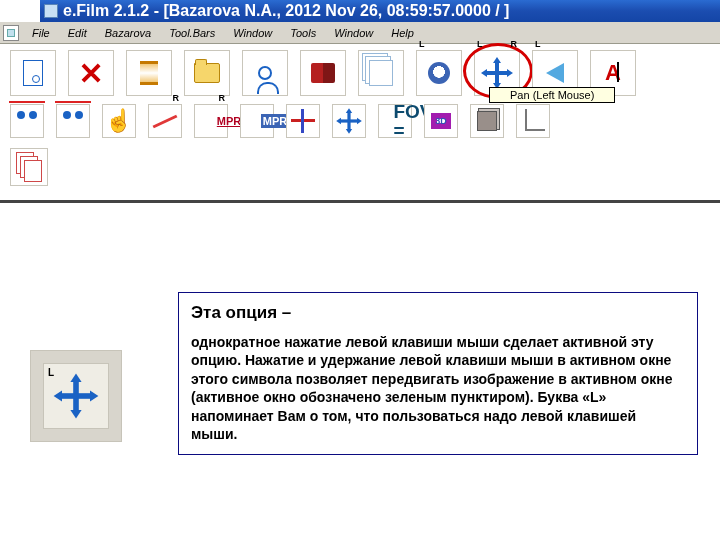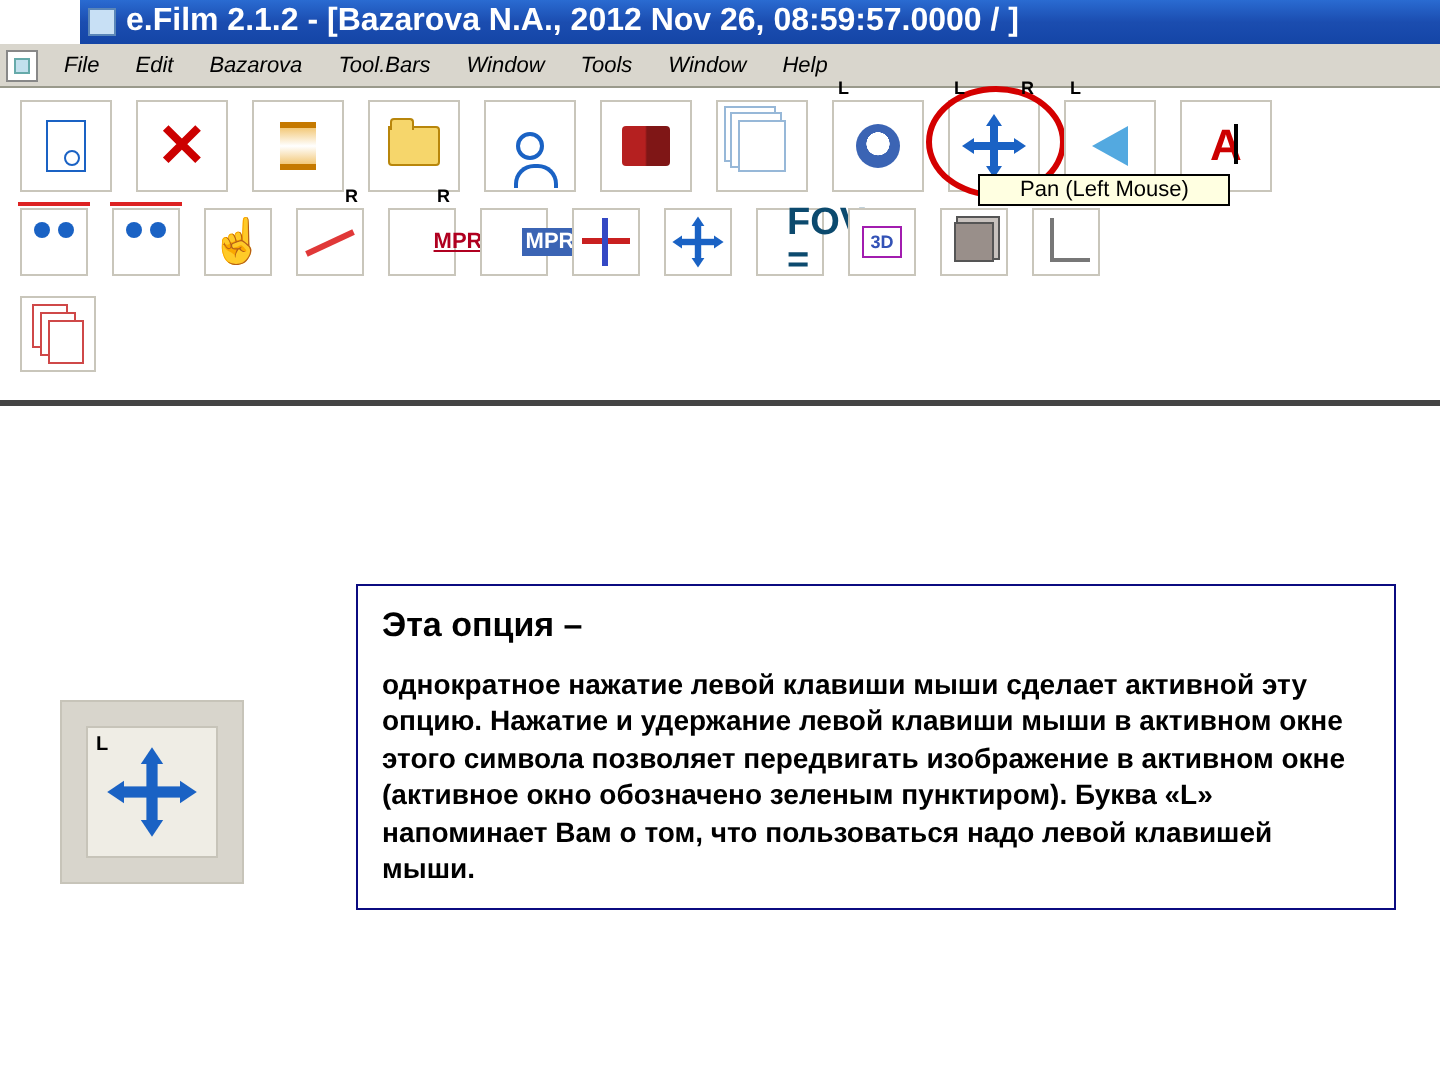--- a/index.html
+++ b/index.html
@@ -172,21 +172,21 @@
   .glyph-people::before{left:3px}.glyph-people::after{right:3px}
   .glyph-hand{font-size:22px;color:#e2a65a}
   .glyph-slash{width:26px;height:3px;background:#e03838;transform:rotate(-25deg)}
   .glyph-cross{width:24px;height:24px;position:relative}
   .glyph-cross::before{content:"";position:absolute;left:0;right:0;top:10px;height:3px;background:#c92020}
   .glyph-cross::after{content:"";position:absolute;top:0;bottom:0;left:10px;width:3px;background:#3448c4}
   .glyph-cube{width:20px;height:20px;background:#998f8a;border:1px solid #555;box-shadow:2px -2px 0 #c8c2be,2px -2px 0 1px #555}
   .glyph-axes{width:24px;height:24px;position:relative}
   .glyph-axes::before{content:"";position:absolute;left:4px;top:0;width:2px;height:20px;background:#777}
   .glyph-axes::after{content:"";position:absolute;left:4px;bottom:2px;width:20px;height:2px;background:#777}
-  .sq3d{width:20px;height:16px;border:1px solid #a21caf;background:#fff;font-size:9px;font-weight:bold;color:#3352b6;display:flex;align-items:center;justify-content:center}
+  .sq3d{width:20px;height:16px;border:6px solid #a21caf;background:#fff;font-size:9px;font-weight:bold;color:#3352b6;display:flex;align-items:center;justify-content:center}
   .shape-docs3{width:26px;height:30px;position:relative}
   .shape-docs3 .d{position:absolute;width:18px;height:22px;background:#fff;border:1px solid #cf4848}
   .shape-docs3 .d1{left:0;top:0}.shape-docs3 .d2{left:4px;top:4px}.shape-docs3 .d3{left:8px;top:8px}
 </style>
 </head>
 <body>
 
 <div class="titlebar">
   <span class="ico"></span>
   <span>e.Film 2.1.2 - [Bazarova N.A., 2012 Nov 26, 08:59:57.0000  /  ]</span>

